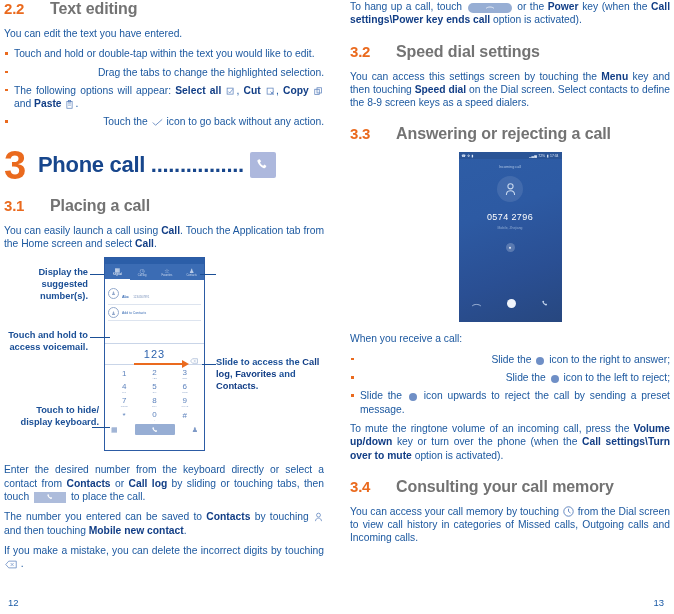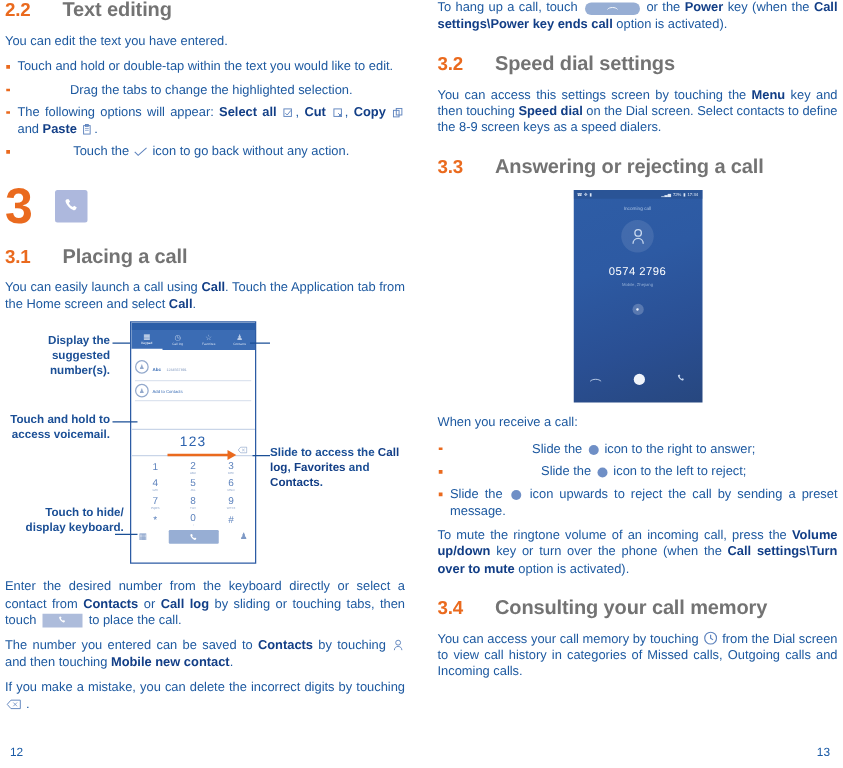--- a/index.html
+++ b/index.html
@@ -36,21 +36,21 @@
 
   ul.bl{list-style:none;margin:0 0 6px 0;padding:0;}
   ul.bl li{
     position:relative;padding-left:10px;margin-bottom:5px;
     font-size:10.3px;line-height:13.3px;color:#1d59a0;text-align:justify;
   }
   ul.bl li:before{
     content:"";position:absolute;left:1px;top:5px;
     width:2.5px;height:2.5px;background:#ea6a1e;
   }
-  ul.bl li.nj{text-align:center;}
+  ul.bl li.nj{text-align:right;}
 
   
   .chapter{
     display:flex;align-items:center;margin:16px 0 12px 0;height:40px;
   }
   .chapter .cnum{
     color:#ea6a1e;font-weight:bold;font-size:40px;line-height:40px;
     width:34px;flex:none;
   }
   .chapter .ctitle{
@@ -244,20 +244,21 @@
         <span>Touch the</span>
         <span class="mi"><svg width="11" height="9" viewBox="0 0 14 10">
               <path d="M1 5l3.5 3.5L13 1" fill="none" stroke="#5e83bd" stroke-width="1.1"></path>
             </svg></span>
         <span>icon to go back without any action.</span>
       </li>
     </ul>
 
     <div class="chapter">
       <span class="cnum">3</span>
+      <span class="ctitle">Phone call ................</span>
       <span class="cicon">
         <svg width="15" height="15" viewBox="0 0 24 24">
             <path d="M7.5 3.5l2.3 3.3-1.8 1.8c.9 2.2 3 4.3 5.2 5.2l1.8-1.8 3.3 2.3-1.4 2.6c-.6 1-1.7 1.2-2.8.9C9.9 16.4 5.6 12.1 4 7.1c-.3-1.1-.1-2.2.9-2.8l2.6-.8z" fill="#ffffff"></path>
           </svg>
       </span>
     </div>
 
     <div class="h2">
       <span class="num">3.1</span>
       <span class="ttl">Placing a call</span>

